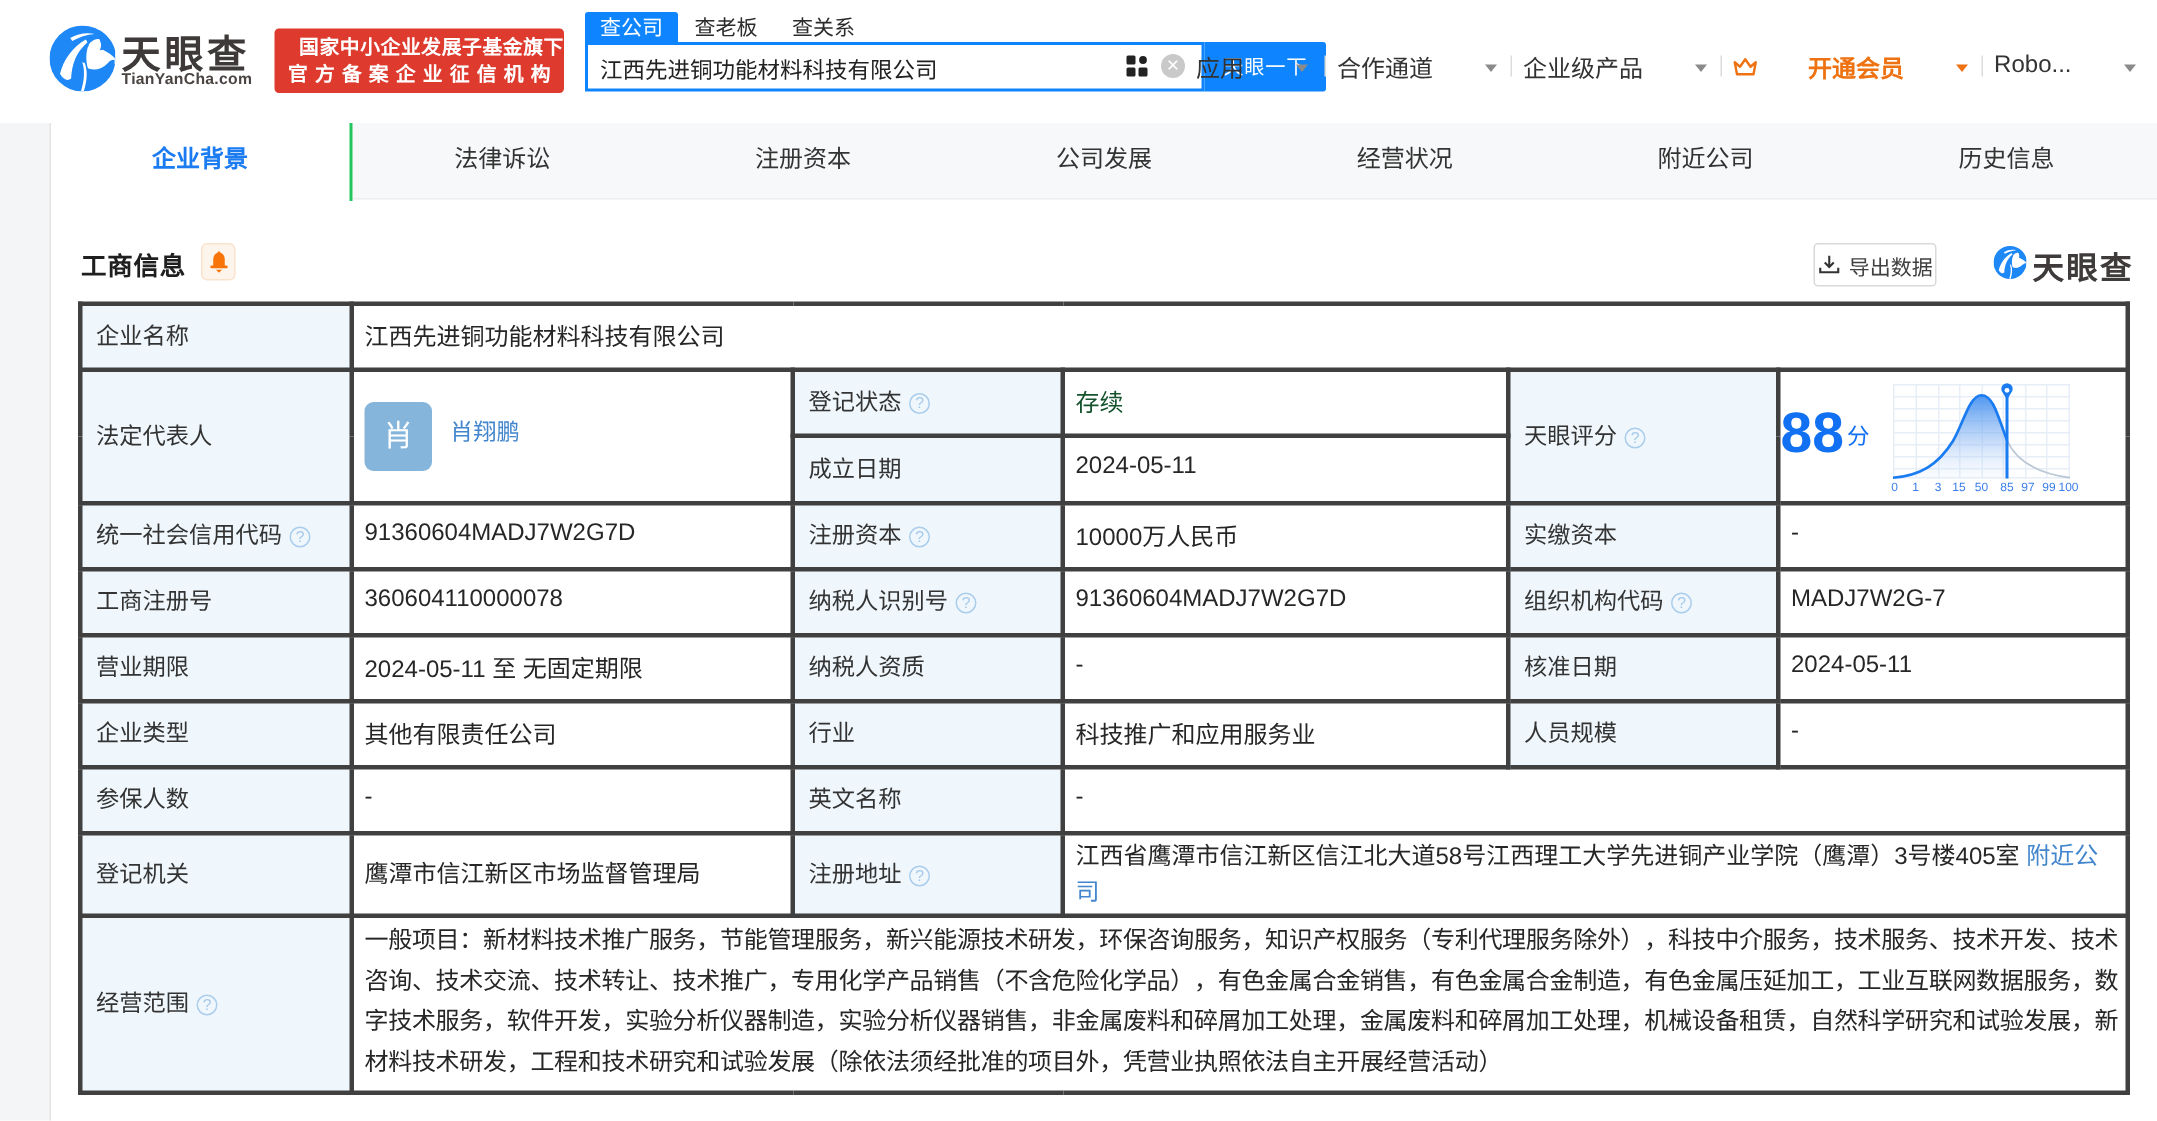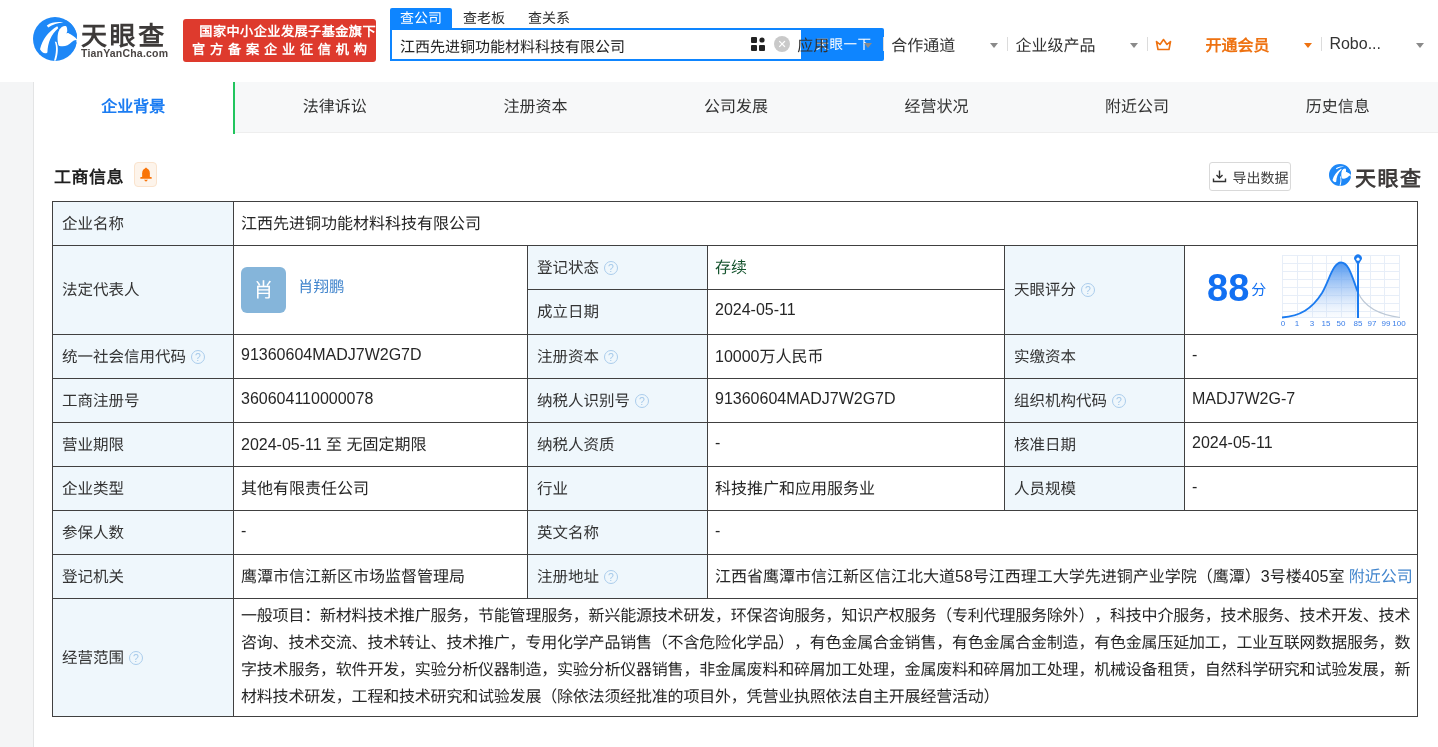--- a/index.html
+++ b/index.html
@@ -34,21 +34,21 @@
 #nav { position:absolute; left:34px; top:82px; width:1404px; height:51px; display:flex; background:#f7f8f9; border-bottom:1px solid #eeeeee; }
 #nav .t { width:200.57px; height:51px; line-height:50px; text-align:center; font-size:16px; color:#333; }
 #nav .t.act { background:#fff; color:#1b7cf2; font-weight:700; border-right:2px solid #22c55e; margin-bottom:-1px; height:52px; }
 
 #secTitle { position:absolute; left:54px; top:163px; font-size:17px; font-weight:700; color:#1f1f1f; letter-spacing:0.5px; }
 #bell { position:absolute; left:134px; top:162px; width:23px; height:25px; background:#fdf4eb; border:1px solid #fae3cd; border-radius:4px; text-align:center; }
 #exportBtn { position:absolute; left:1209px; top:162px; width:82px; height:29px; border:1px solid #d9d9d9; border-radius:3px; background:#fff; display:flex; align-items:center; justify-content:center; font-size:14px; color:#404040; }
 #miniLogoTxt { position:absolute; left:1355px; top:162px; font-size:21px; font-weight:700; color:#3e3b3a; letter-spacing:1.5px; }
 
 #tbl { position:absolute; left:52px; top:201px; border-collapse:collapse; table-layout:fixed; }
-#tbl td { border:1px solid #404040; font-size:16px; color:#262626; padding:0 4px 4px 7px; vertical-align:middle; }
+#tbl td { border:3px solid #404040; font-size:16px; color:#262626; padding:0 4px 4px 7px; vertical-align:middle; }
 #tbl td.lb { background:#eff7fc; font-size:15.5px; color:#333; padding-left:9px; padding-bottom:4px; }
 #tbl .q { display:inline-block; width:14px; height:14px; border:1px solid #abcdec; border-radius:50%; color:#a5c9ea; font-size:10.5px; line-height:13px; text-align:center; margin-left:5px; vertical-align:1px; font-weight:400;}
 #tbl td.green { color:#14532d; }
 #tbl .blue-link { color:#4386cd; }
 #avatar { display:inline-block; width:45px; height:46px; background:#85b5da; border-radius:6px; color:#fff; font-size:20px; line-height:46px; text-align:center; vertical-align:middle; position:relative; top:2px; }
 #avName { margin-left:12px; color:#4386cd; font-size:15.5px; }
 #score88 { font-size:38px; font-weight:700; color:#1270f2; font-family:"Liberation Sans",sans-serif; }
 #scoreFen { font-size:15px; color:#1270f2; margin-left:2px; }
 #opScope { line-height:27px; font-size:15.8px; letter-spacing:-0.2px; color:#262626; padding:6px 0 10px 7px; white-space:nowrap; }
 </style>
@@ -160,21 +160,21 @@
     <td class="lb">企业名称</td>
     <td colspan="5">江西先进铜功能材料科技有限公司</td>
   </tr>
   <tr style="height:44px">
     <td class="lb" rowspan="2">法定代表人</td>
     <td rowspan="2"><span id="avatar">肖</span><span id="avName">肖翔鹏</span></td>
     <td class="lb">登记状态<span class="q">?</span></td>
     <td class="green">存续</td>
     <td class="lb" rowspan="2">天眼评分<span class="q">?</span></td>
     <td rowspan="2" style="padding:0">
-      <div style="display:flex;align-items:center;padding-left:22px;margin-top:-3px;">
+      <div style="display:flex;align-items:center;margin-top:-3px;">
         <span id="score88">88</span>
             <span id="scoreFen">分</span>
         <svg width="118" height="72" viewBox="0 0 118 72" style="margin-left:16px;overflow:visible;margin-top:4px">
           <g stroke="#e7eef8" stroke-width="1">
             <path d="M0.5 0 V63 M15.5 0 V63 M30.5 0 V63 M44.5 0 V63 M59.5 0 V63 M73.5 0 V63 M88.5 0 V63 M102.5 0 V63 M117.5 0 V63"></path>
             <path d="M0 0.5 H118 M0 8.5 H118 M0 16.5 H118 M0 24.5 H118 M0 32.5 H118 M0 40.5 H118 M0 48.5 H118 M0 56.5 H118 M0 62.5 H118"></path>
           </g>
           <defs>
             <linearGradient id="gfill" x1="0" y1="0" x2="0" y2="1">
               <stop offset="0" stop-color="#4490ef" stop-opacity="0.95"></stop>

